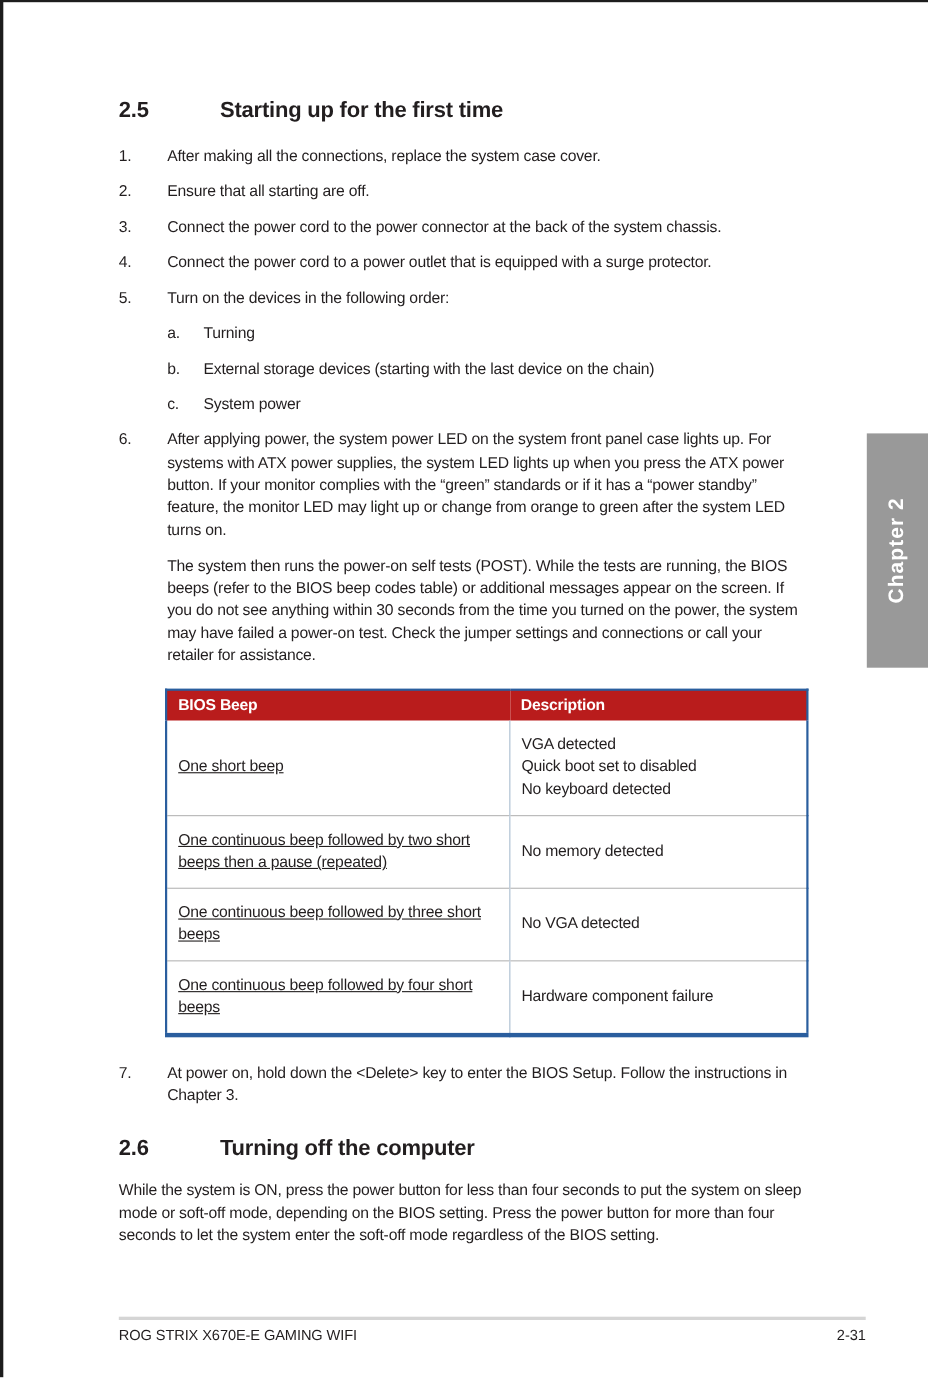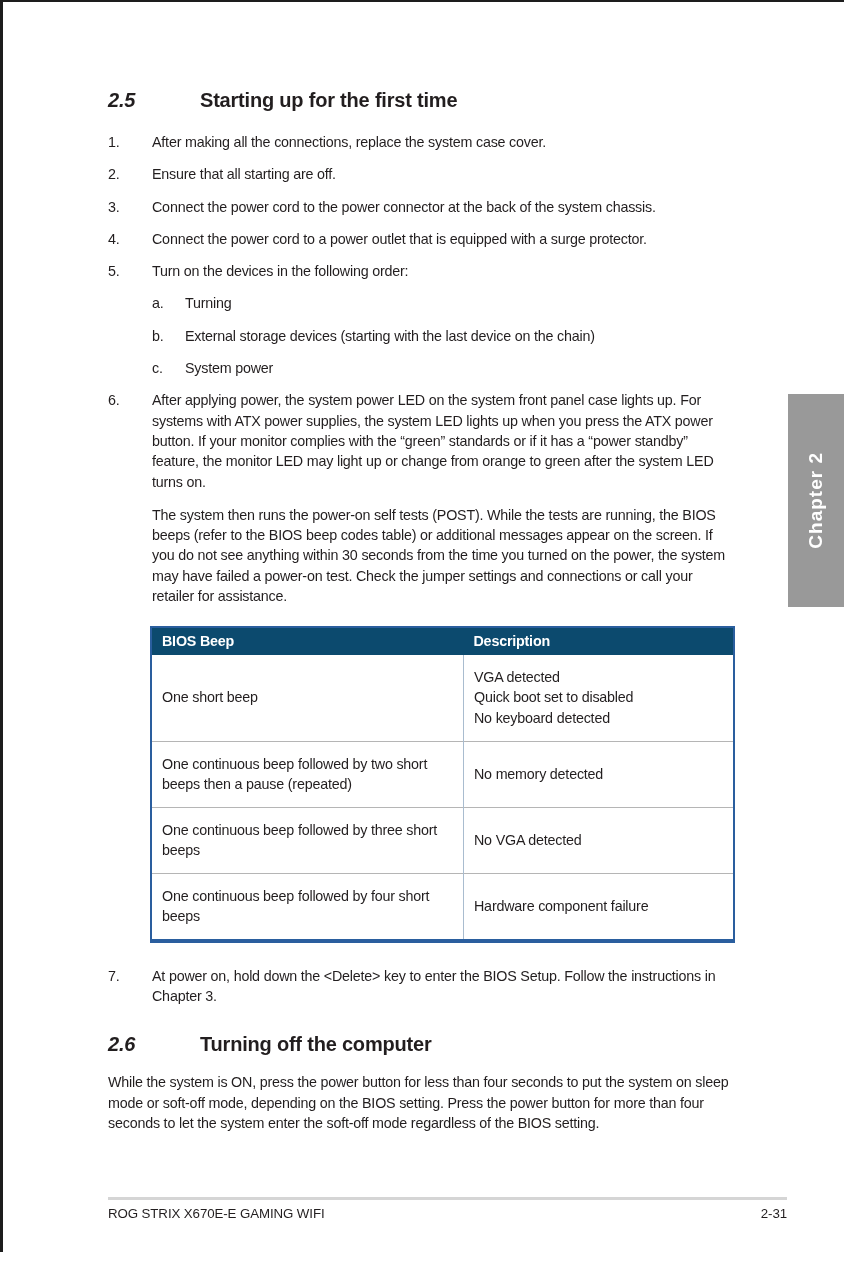--- a/index.html
+++ b/index.html
@@ -44,21 +44,21 @@
     line-height: 20.3px;
     letter-spacing: -0.2px;
   }
   .section-heading {
     display: flex;
     font-size: 20px;
     line-height: 27px;
     font-weight: bold;
     letter-spacing: -0.2px;
   }
-  .section-heading .sec-num { width: 92px; flex: 0 0 92px; font-style: italic; }
+  .section-heading .sec-num { width: 92px; flex: 0 0 92px; }
   .h25 { margin-top: 87px; }
   .h26 { margin-top: 25px; }
 
   .steps { margin-top: 18px; }
   .step {
     display: flex;
     margin-bottom: 12px;
   }
   .step .num { width: 44px; flex: 0 0 44px; }
   .step .txt { flex: 1; }
@@ -75,32 +75,32 @@
     width: 585px;
     border-collapse: collapse;
     table-layout: fixed;
     border: 2px solid #2a5e9e;
     border-bottom: 4px solid #2a5e9e;
     font-size: 14.3px;
     line-height: 20.3px;
     letter-spacing: -0.2px;
   }
   table.beep-table th {
-    background: #0c4a6e;
+    background: #b91c1c;
     color: #ffffff;
     font-weight: bold;
     text-align: left;
     padding: 3px 10px;
     height: 20px;
   }
   table.beep-table td {
     padding: 12px 10px;
     vertical-align: middle;
   }
-  table.beep-table td.col-beep { border-right: 1px solid #a9bccf; }
+  table.beep-table td.col-beep { border-right: 1px solid #a9bccf; text-decoration: underline; }
   table.beep-table tbody tr + tr td { border-top: 1px solid #b5b5b5; }
   table.beep-table tbody tr.r1 td { height: 62px; }
   table.beep-table tbody tr.r2 td, table.beep-table tbody tr.r3 td, table.beep-table tbody tr.r4 td { height: 41px; }
 
   
   .footer {
     position: absolute; left: 108px; top: 1197px;
     width: 679px;
   }
   .footer-rule { height: 3px; background: #d5d5d5; }

